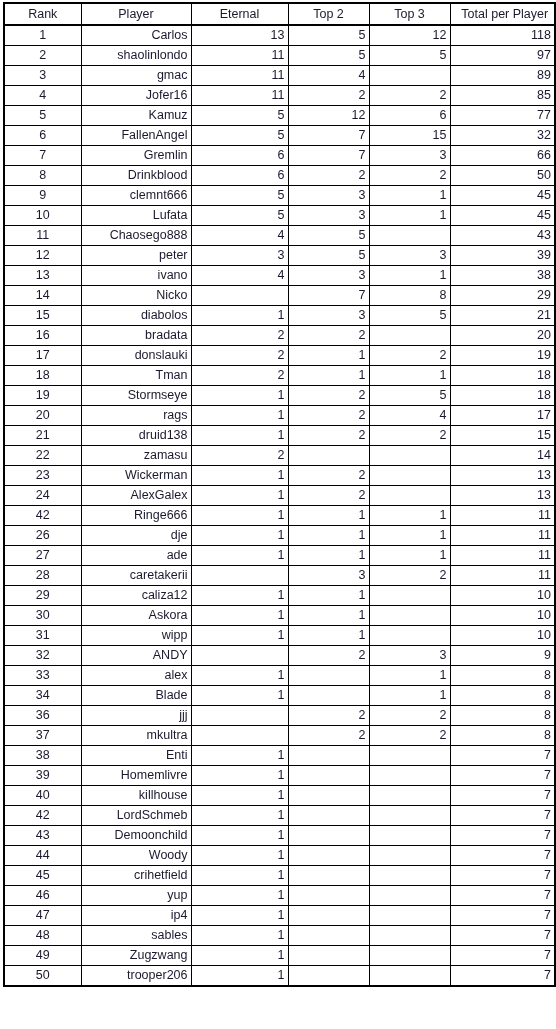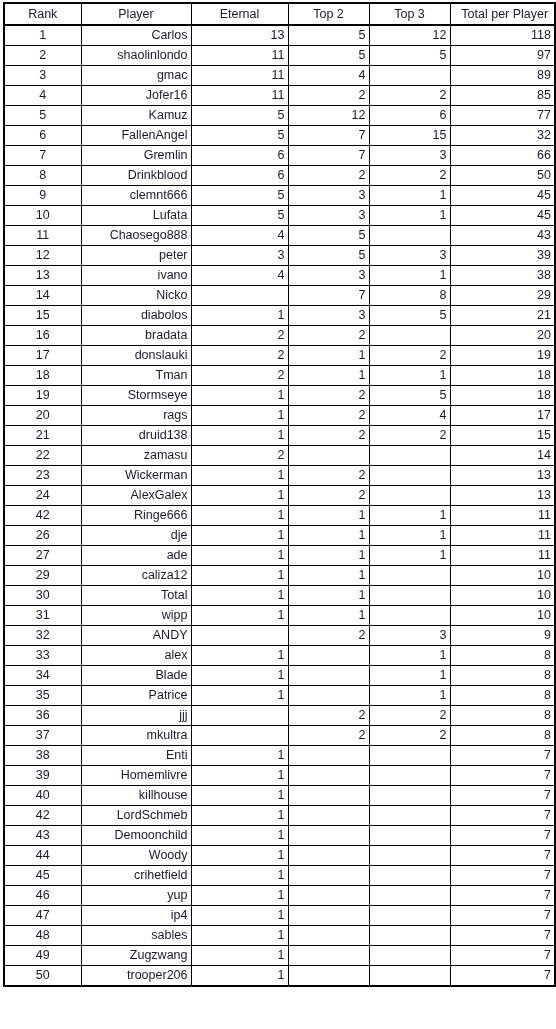--- a/index.html
+++ b/index.html
@@ -299,30 +299,38 @@
         </tr>
         <tr>
           <td class="cell-rank first-col">27</td>
           <td class="cell-player">ade</td>
           <td class="cell-num">1</td>
           <td class="cell-num">1</td>
           <td class="cell-num">1</td>
           <td class="cell-num last-col">11</td>
         </tr>
         <tr>
+          <td class="cell-rank first-col">28</td>
+          <td class="cell-player">caretakerii</td>
+          <td class="cell-num"></td>
+          <td class="cell-num">3</td>
+          <td class="cell-num">2</td>
+          <td class="cell-num last-col">11</td>
+        </tr>
+        <tr>
           <td class="cell-rank first-col">29</td>
           <td class="cell-player">caliza12</td>
           <td class="cell-num">1</td>
           <td class="cell-num">1</td>
           <td class="cell-num"></td>
           <td class="cell-num last-col">10</td>
         </tr>
         <tr>
           <td class="cell-rank first-col">30</td>
-          <td class="cell-player">Total</td>
+          <td class="cell-player">Askora</td>
           <td class="cell-num">1</td>
           <td class="cell-num">1</td>
           <td class="cell-num"></td>
           <td class="cell-num last-col">10</td>
         </tr>
         <tr>
           <td class="cell-rank first-col">31</td>
           <td class="cell-player">wipp</td>
           <td class="cell-num">1</td>
           <td class="cell-num">1</td>
@@ -341,28 +349,20 @@
           <td class="cell-rank first-col">33</td>
           <td class="cell-player">alex</td>
           <td class="cell-num">1</td>
           <td class="cell-num"></td>
           <td class="cell-num">1</td>
           <td class="cell-num last-col">8</td>
         </tr>
         <tr>
           <td class="cell-rank first-col">34</td>
           <td class="cell-player">Blade</td>
-          <td class="cell-num">1</td>
-          <td class="cell-num"></td>
-          <td class="cell-num">1</td>
-          <td class="cell-num last-col">8</td>
-        </tr>
-        <tr>
-          <td class="cell-rank first-col">35</td>
-          <td class="cell-player">Patrice</td>
           <td class="cell-num">1</td>
           <td class="cell-num"></td>
           <td class="cell-num">1</td>
           <td class="cell-num last-col">8</td>
         </tr>
         <tr>
           <td class="cell-rank first-col">36</td>
           <td class="cell-player">jjj</td>
           <td class="cell-num"></td>
           <td class="cell-num">2</td>

